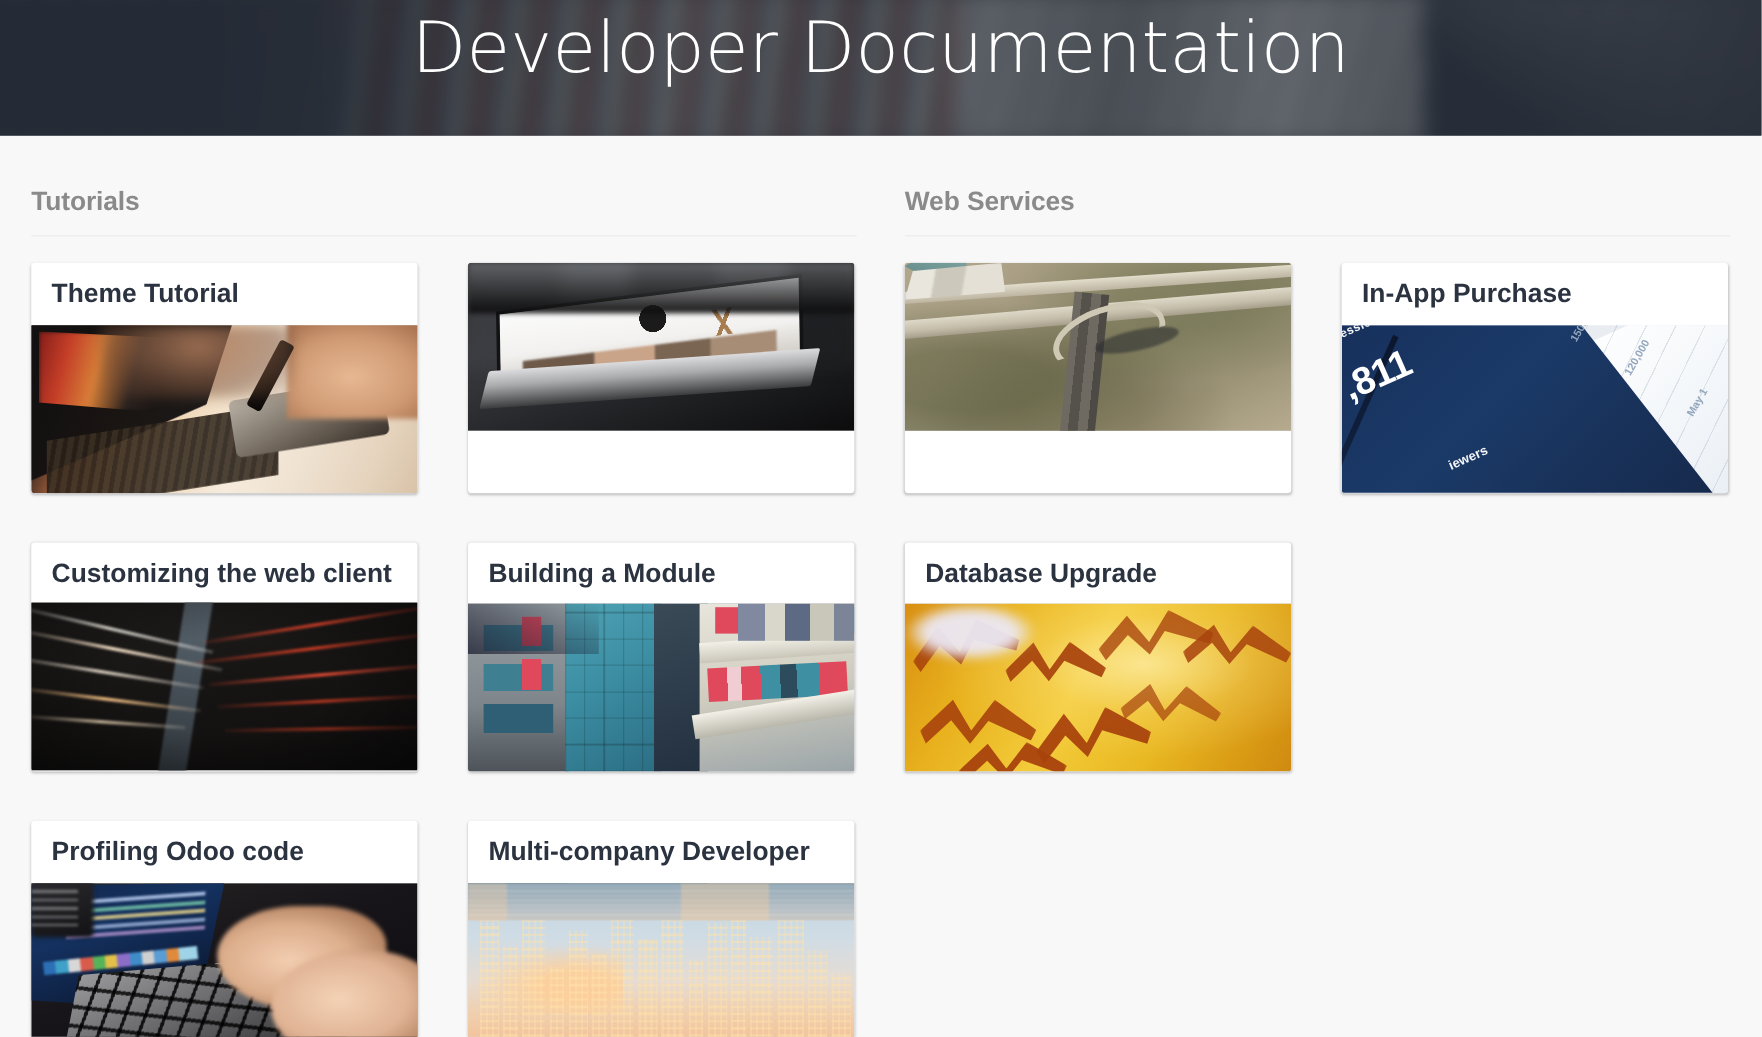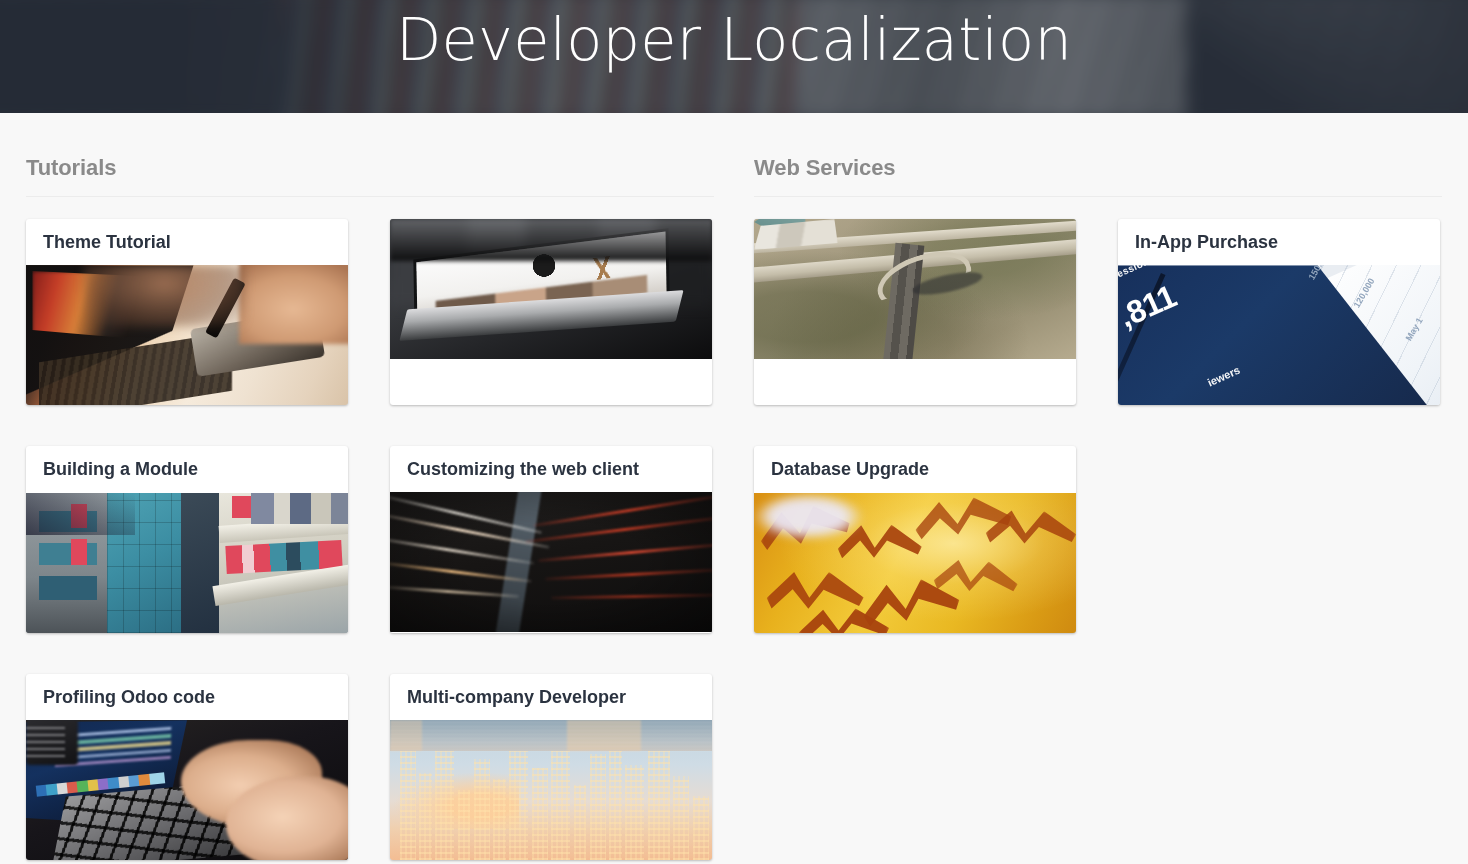--- a/index.html
+++ b/index.html
@@ -127,21 +127,21 @@
 
   .card {
     width: 322px;
     background: #ffffff;
     border-radius: 3px;
     box-shadow: 0 1px 3px rgba(0,0,0,0.16), 0 1px 2px rgba(0,0,0,0.10);
     overflow: hidden;
     cursor: pointer;
   }
   .card-title {
-    font-size: 18px;
+    font-size: 22px;
     font-weight: 700;
     color: #2b3340;
     padding: 12px 17px 11px 17px;
     line-height: 1.3;
     min-height: 44px;
   }
   .card-title.two-line { padding-bottom: 10px; }
 
   .card-img {
     width: 100%;
@@ -612,21 +612,21 @@
 
 <div class="banner">
   <div class="banner-photo">
     <div class="bp-base"></div>
     <div class="bp-slats"></div>
     <div class="bp-books"></div>
     <div class="bp-dark-tl"></div>
     <div class="bp-dark-br"></div>
   </div>
   <div class="banner-tint"></div>
-  <h1 class="banner-title">Developer Localization</h1>
+  <h1 class="banner-title">Developer Documentation</h1>
 </div>
 
 <div class="content">
 
   <div class="column">
     <div class="section-title">Tutorials</div>
 
     <div class="card-grid">
 
       <div class="card">
@@ -646,58 +646,58 @@
       <div class="card">
         <div class="card-img img-website">
           <div class="layer l1"></div>
             <div class="layer l2"></div>
             <div class="layer l3"></div>
           <div class="layer l3b"></div>
             <div class="layer l3c"></div>
             <div class="layer l3d"></div>
           <div class="layer l4"></div>
             <div class="layer l5"></div>
+        </div>
+      </div>
+
+      <div class="card">
+        <div class="card-title two-line">Customizing the web client</div>
+        <div class="card-img img-trails">
+          <div class="layer l1"></div>
+            <div class="layer l2"></div>
+          <div class="w w1"></div>
+            <div class="w w2"></div>
+            <div class="w w3"></div>
+          <div class="w w4"></div>
+            <div class="w w5"></div>
+          <div class="w r1"></div>
+            <div class="w r2"></div>
+            <div class="w r3"></div>
+          <div class="w r4"></div>
+            <div class="w r5"></div>
+          <div class="layer vig"></div>
         </div>
       </div>
 
       <div class="card">
         <div class="card-title">Building a Module</div>
         <div class="card-img img-module">
           <div class="layer l1"></div>
             <div class="layer l2"></div>
             <div class="layer l2w"></div>
           <div class="layer l2r"></div>
             <div class="layer l3"></div>
             <div class="layer l4"></div>
           <div class="layer l5"></div>
             <div class="layer l5w1"></div>
             <div class="layer l5bar1"></div>
           <div class="layer l5w2"></div>
             <div class="layer l5bar2"></div>
             <div class="layer l5w3"></div>
           <div class="layer shade"></div>
-        </div>
-      </div>
-
-      <div class="card">
-        <div class="card-title two-line">Customizing the web client</div>
-        <div class="card-img img-trails">
-          <div class="layer l1"></div>
-            <div class="layer l2"></div>
-          <div class="w w1"></div>
-            <div class="w w2"></div>
-            <div class="w w3"></div>
-          <div class="w w4"></div>
-            <div class="w w5"></div>
-          <div class="w r1"></div>
-            <div class="w r2"></div>
-            <div class="w r3"></div>
-          <div class="w r4"></div>
-            <div class="w r5"></div>
-          <div class="layer vig"></div>
         </div>
       </div>
 
       <div class="card">
         <div class="card-title">Profiling Odoo code</div>
         <div class="card-img img-code">
           <div class="layer l1"></div>
             <div class="layer screen"></div>
             <div class="layer codelines"></div>
           <div class="layer dock"></div>

